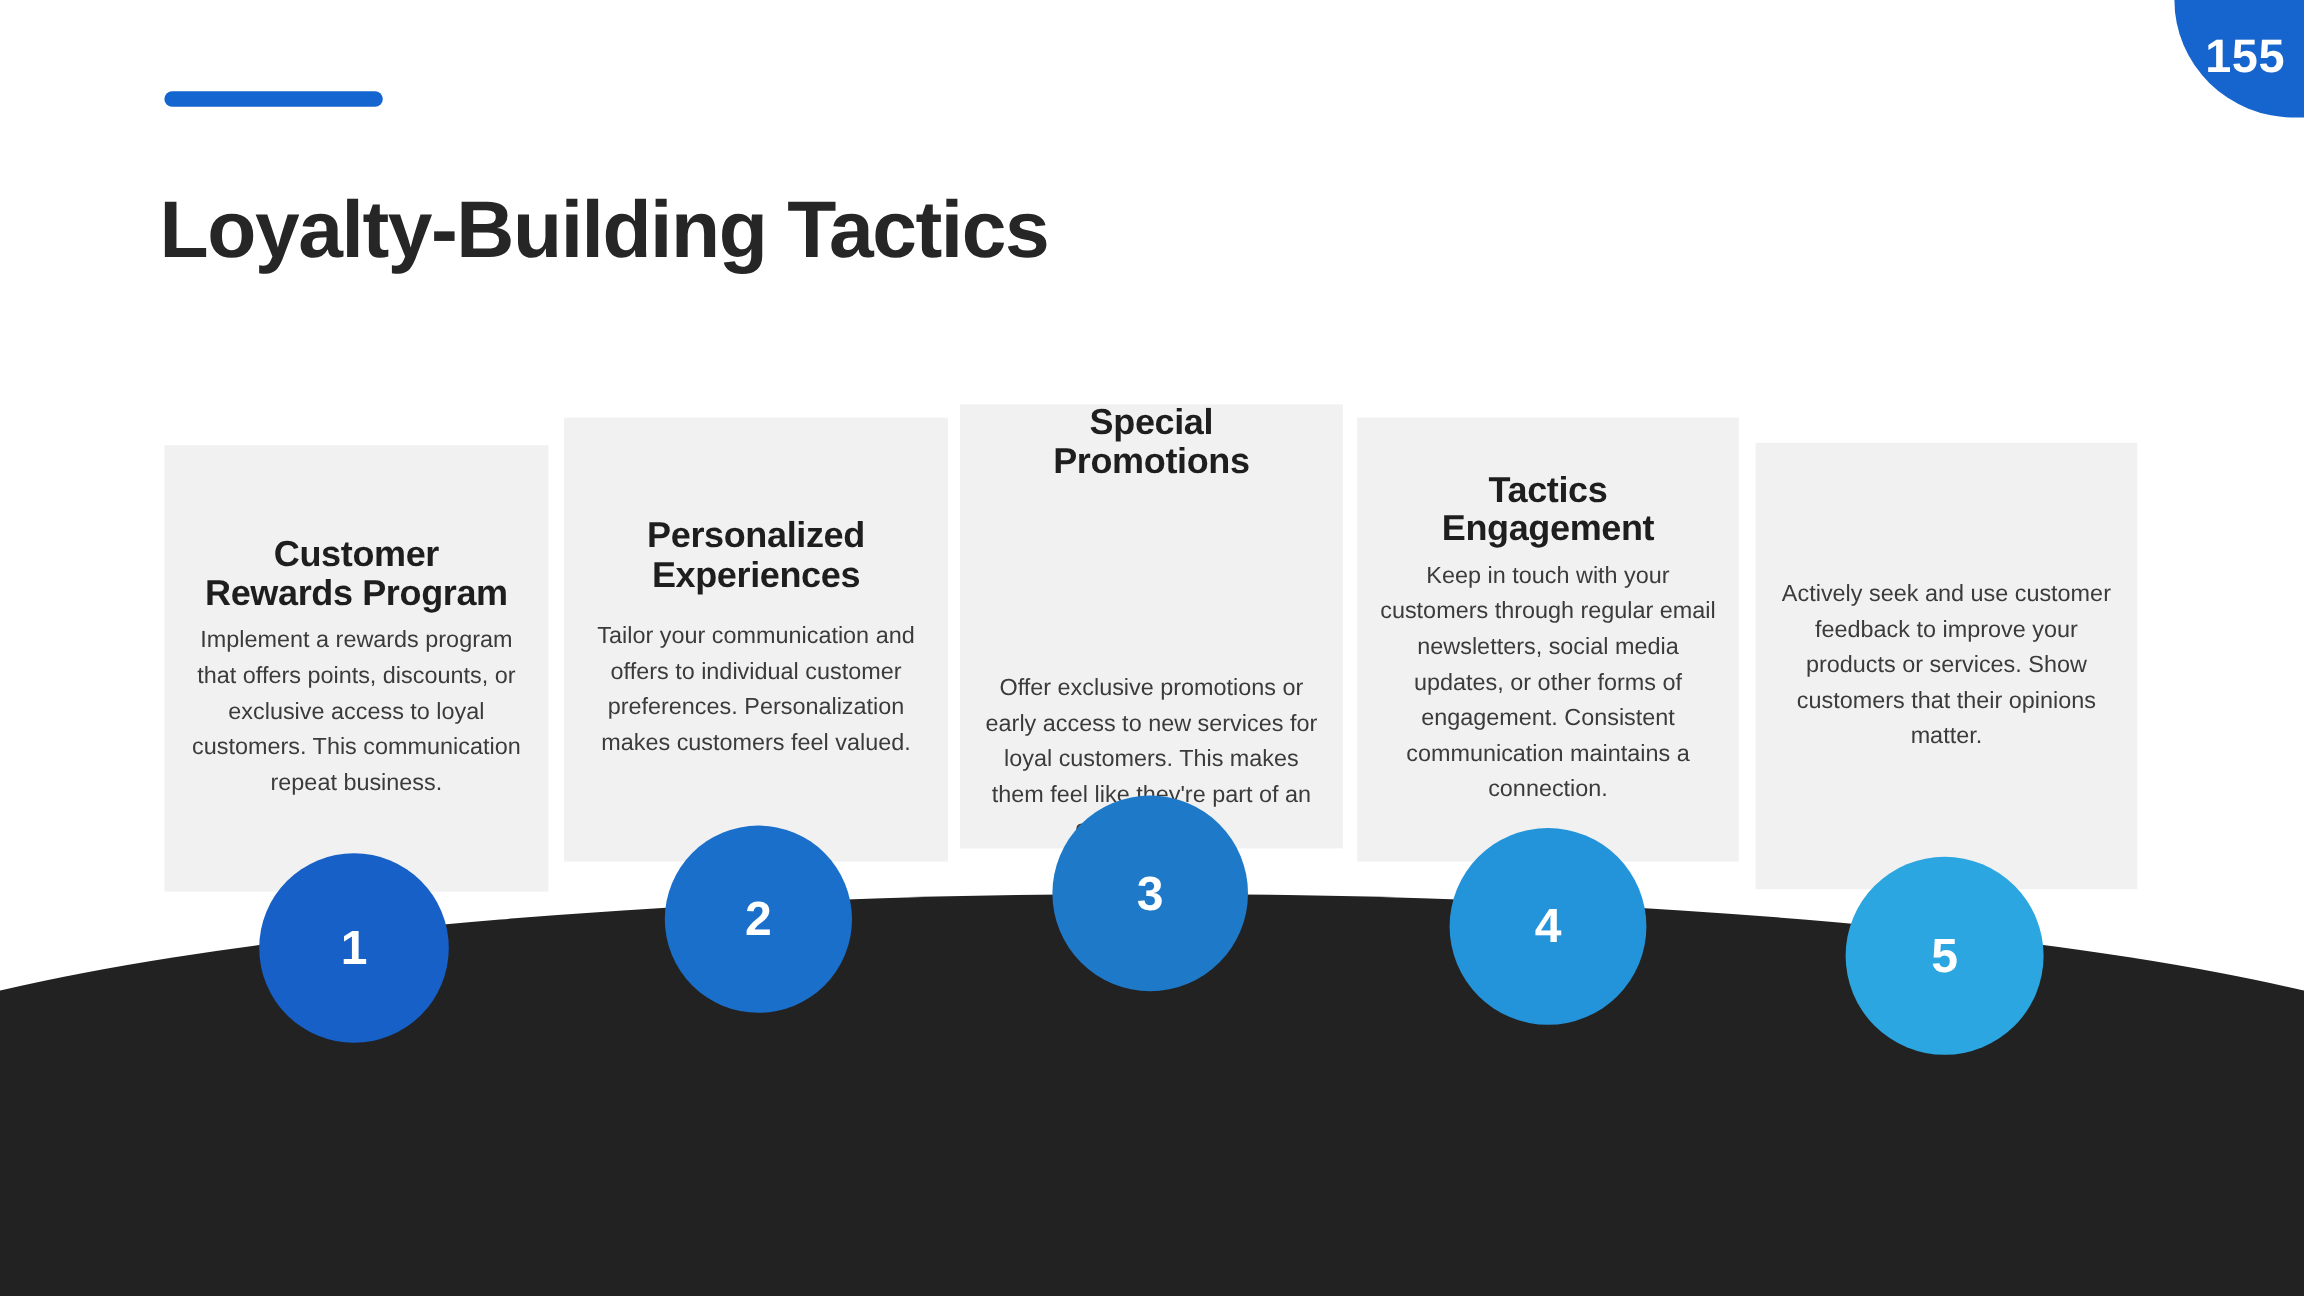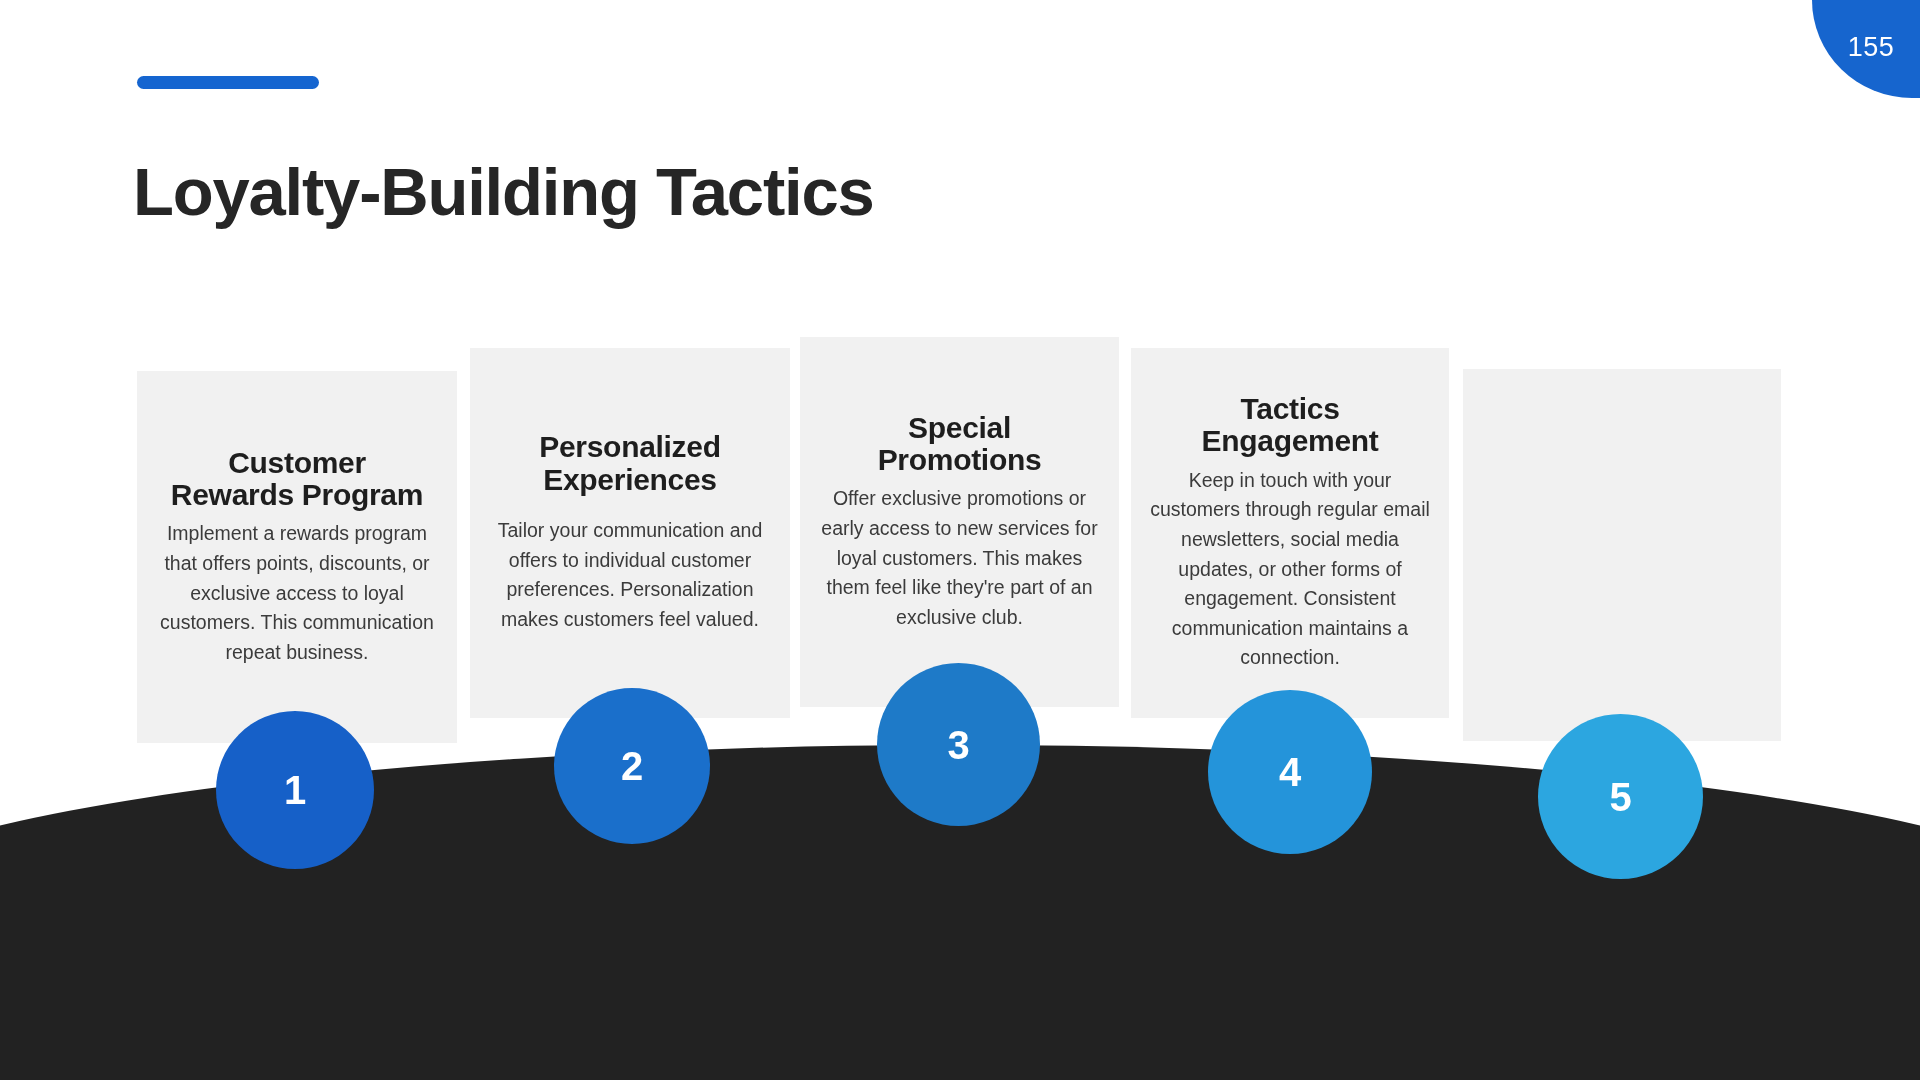--- a/index.html
+++ b/index.html
@@ -29,22 +29,22 @@
     display: flex;
     align-items: center;
     justify-content: center;
     padding-left: 10px;
     padding-bottom: 4px;
     box-sizing: border-box;
     z-index: 40;
   }
   .page-badge-num {
     color: #ffffff;
-    font-size: 27px;
-    font-weight: 400;
+    font-size: 39px;
+    font-weight: 700;
     letter-spacing: 0.5px;
     line-height: 1;
   }
 
   
   .accent-bar {
     position: absolute;
     left: 137px;
     top: 76px;
     width: 182px;
@@ -142,31 +142,32 @@
   <div class="card" style="left:137px; top:371px; width:320px; height:372px;">
     <div class="card-title">Customer Rewards Program</div>
     <div class="card-body">Implement a rewards program that offers points, discounts, or exclusive access to loyal customers. This communication repeat business.</div>
   </div>
 
   <div class="card" style="left:470px; top:348px; width:320px; height:370px;gap:12px;">
     <div class="card-title">Personalized Experiences</div>
     <div class="card-body">Tailor your communication and offers to individual customer preferences. Personalization makes customers feel valued.</div>
   </div>
 
-  <div class="card" style="left:800px; top:337px; width:319px; height:370px;">
+  <div class="card" style="left:800px; top:337px; width:319px; height:370px;justify-content:space-between;">
     <div class="card-title">Special Promotions</div>
     <div class="card-body">Offer exclusive promotions or early access to new services for loyal customers. This makes them feel like they're part of an exclusive club.</div>
   </div>
 
   <div class="card" style="left:1131px; top:348px; width:318px; height:370px;">
     <div class="card-title">Tactics Engagement</div>
     <div class="card-body">Keep in touch with your customers through regular email newsletters, social media updates, or other forms of engagement. Consistent communication maintains a connection.</div>
   </div>
 
   <div class="card" style="left:1463px; top:369px; width:318px; height:372px;">
+    <div class="card-body">Actively seek and use customer feedback to improve your products or services. Show customers that their opinions matter.</div>
   </div>
 
   <div class="num-circle" style="left:216px; top:711px; width:158px; height:158px; background:#1660C8;">
     <span>1</span>
   </div>
 
   <div class="num-circle" style="left:554px; top:688px; width:156px; height:156px; background:#1A6FCB;">
     <span>2</span>
   </div>
 

